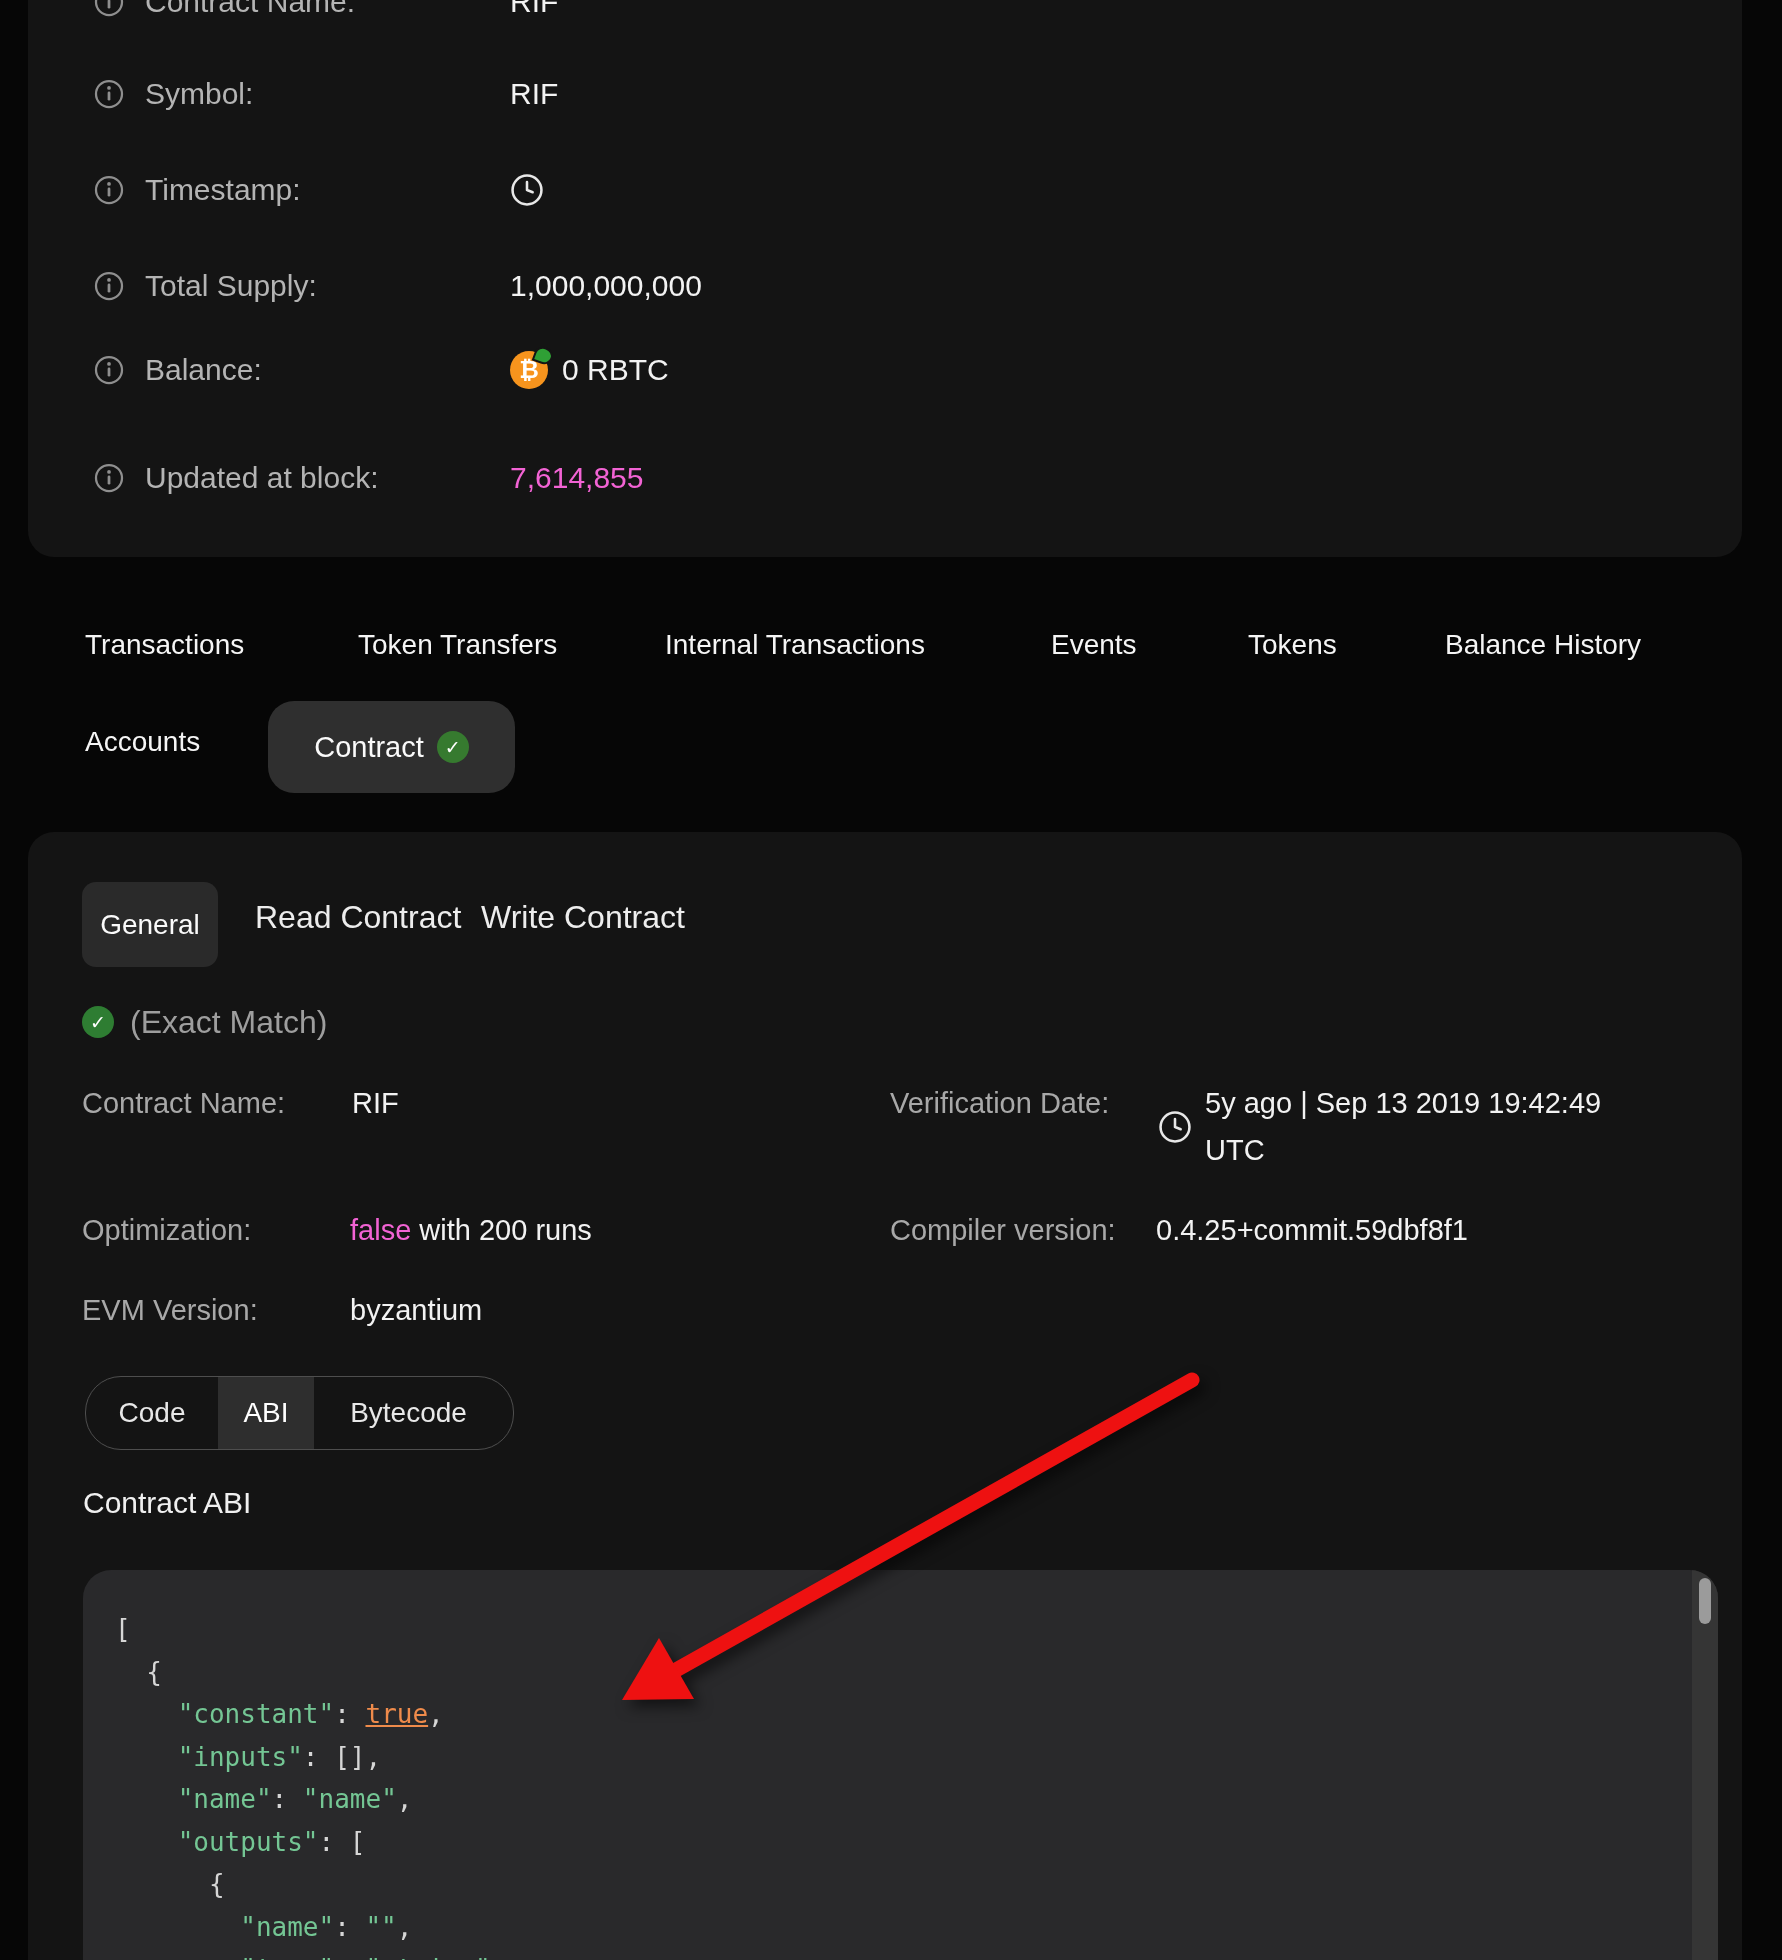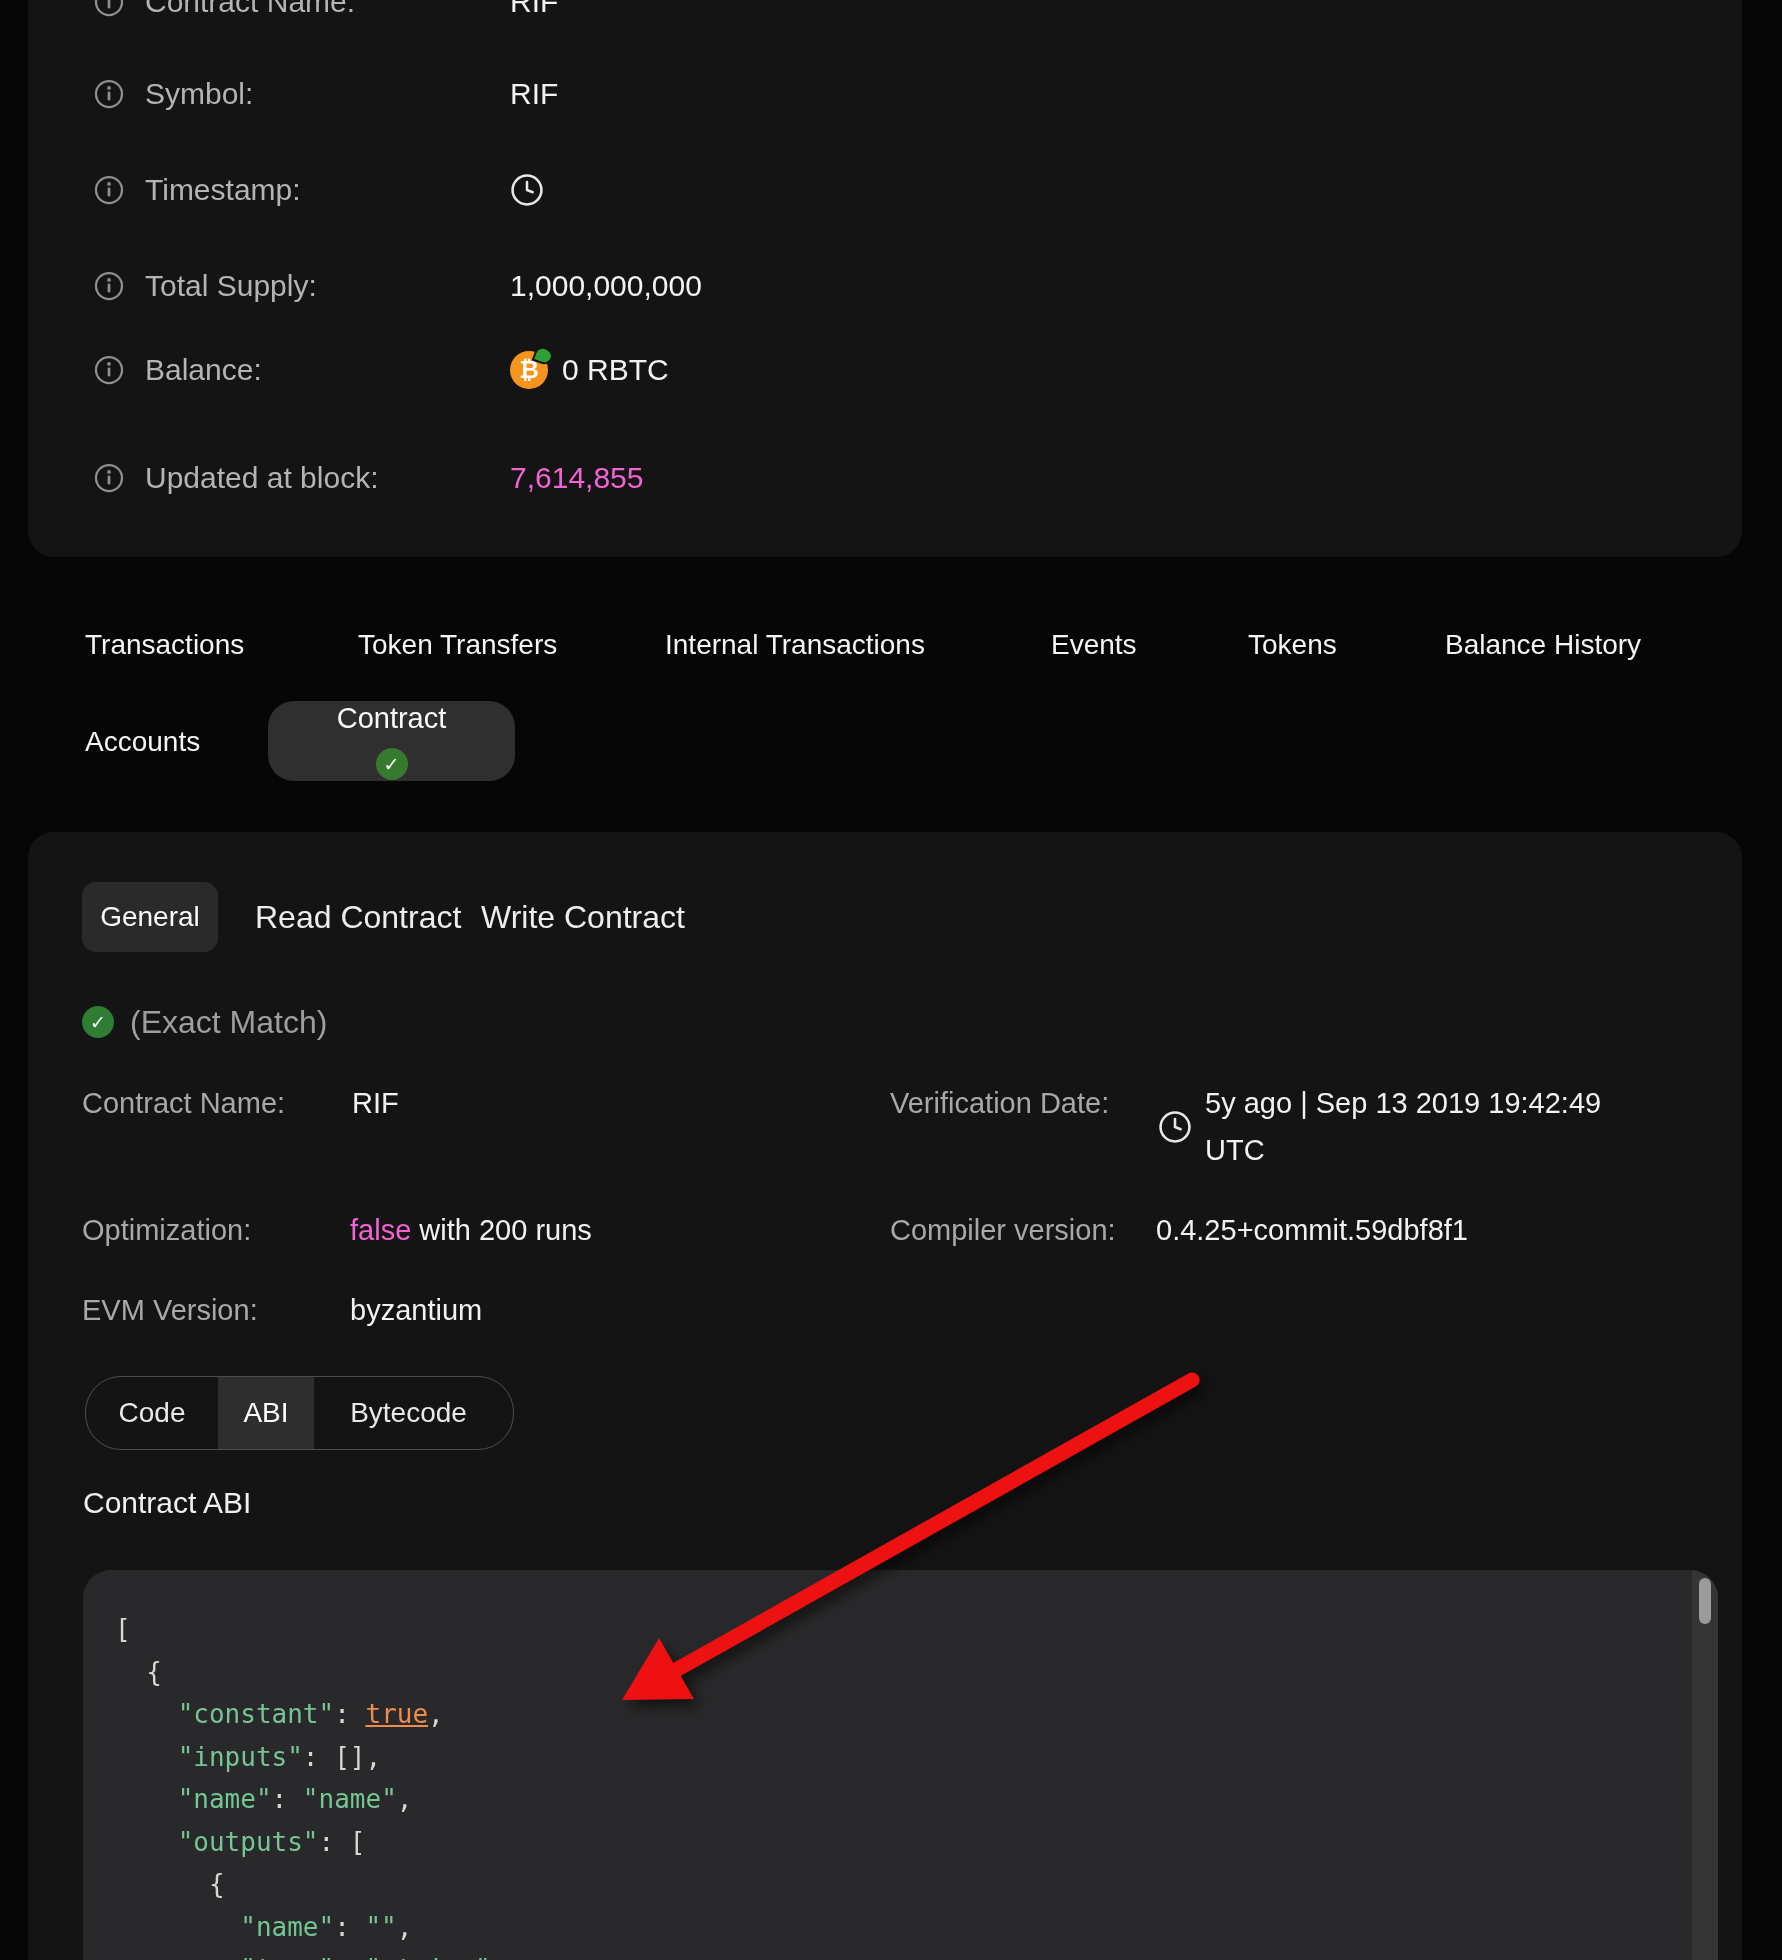--- a/index.html
+++ b/index.html
@@ -16,29 +16,29 @@
              font-size:30px;color:#f2f2f2;white-space:nowrap;}
   .pink{color:#f263d4;}
   .icon-svg{display:block;}
   .coin{position:relative;width:38px;height:38px;border-radius:50%;background:#f7941d;
         display:flex;align-items:center;justify-content:center;color:#fff;font-size:24px;font-weight:bold;}
   .coin .leaf{position:absolute;top:-4px;right:-5px;width:15px;height:13px;background:#2fa035;
         border-radius:60% 60% 60% 0;transform:rotate(20deg);border:2px solid #141414;}
 
   
   .nav-tab{position:absolute;height:36px;line-height:36px;font-size:28px;color:#f5f5f5;white-space:nowrap;cursor:pointer;}
-  #contract-pill{position:absolute;left:268px;top:701px;width:247px;height:80px;border-radius:26px;
-        background:#2f2f2f;display:flex;align-items:center;justify-content:center;gap:13px;cursor:pointer;flex-direction:column;}
+  #contract-pill{position:absolute;left:268px;top:701px;width:247px;height:92px;border-radius:26px;
+        background:#2f2f2f;display:flex;align-items:center;justify-content:center;gap:13px;cursor:pointer;}
   #contract-pill .lbl{font-size:29px;color:#fafafa;}
   .check-circle{width:32px;height:32px;border-radius:50%;background:#367a2f;color:#fff;
         display:flex;align-items:center;justify-content:center;font-size:19px;}
 
   
   #contract-card{left:28px;top:832px;width:1714px;height:1300px;}
-  .sub-pill{position:absolute;left:54px;top:50px;width:136px;height:70px;border-radius:14px;background:#2a2a2a;
+  .sub-pill{position:absolute;left:54px;top:50px;width:136px;height:85px;border-radius:14px;background:#2a2a2a;
         display:flex;align-items:center;justify-content:center;font-size:28px;color:#fafafa;cursor:pointer;}
   .sub-tab{position:absolute;top:50px;height:70px;line-height:70px;font-size:32px;color:#ededed;cursor:pointer;white-space:nowrap;}
   .verified-row{position:absolute;left:54px;top:171px;height:38px;display:flex;align-items:center;gap:16px;}
   .verified-check{width:32px;height:32px;border-radius:50%;background:#2e7d32;color:#fff;
         display:flex;align-items:center;justify-content:center;font-size:19px;}
   .verified-title{font-size:32px;color:#f1f1f1;font-weight:500;white-space:nowrap;}
   .verified-match{font-size:32px;color:#9e9e9e;font-weight:400;white-space:nowrap;}
   .d-label{position:absolute;font-size:29px;color:#a8a8a8;line-height:36px;white-space:nowrap;}
   .d-value{position:absolute;font-size:29px;color:#f2f2f2;line-height:36px;white-space:nowrap;}
 

